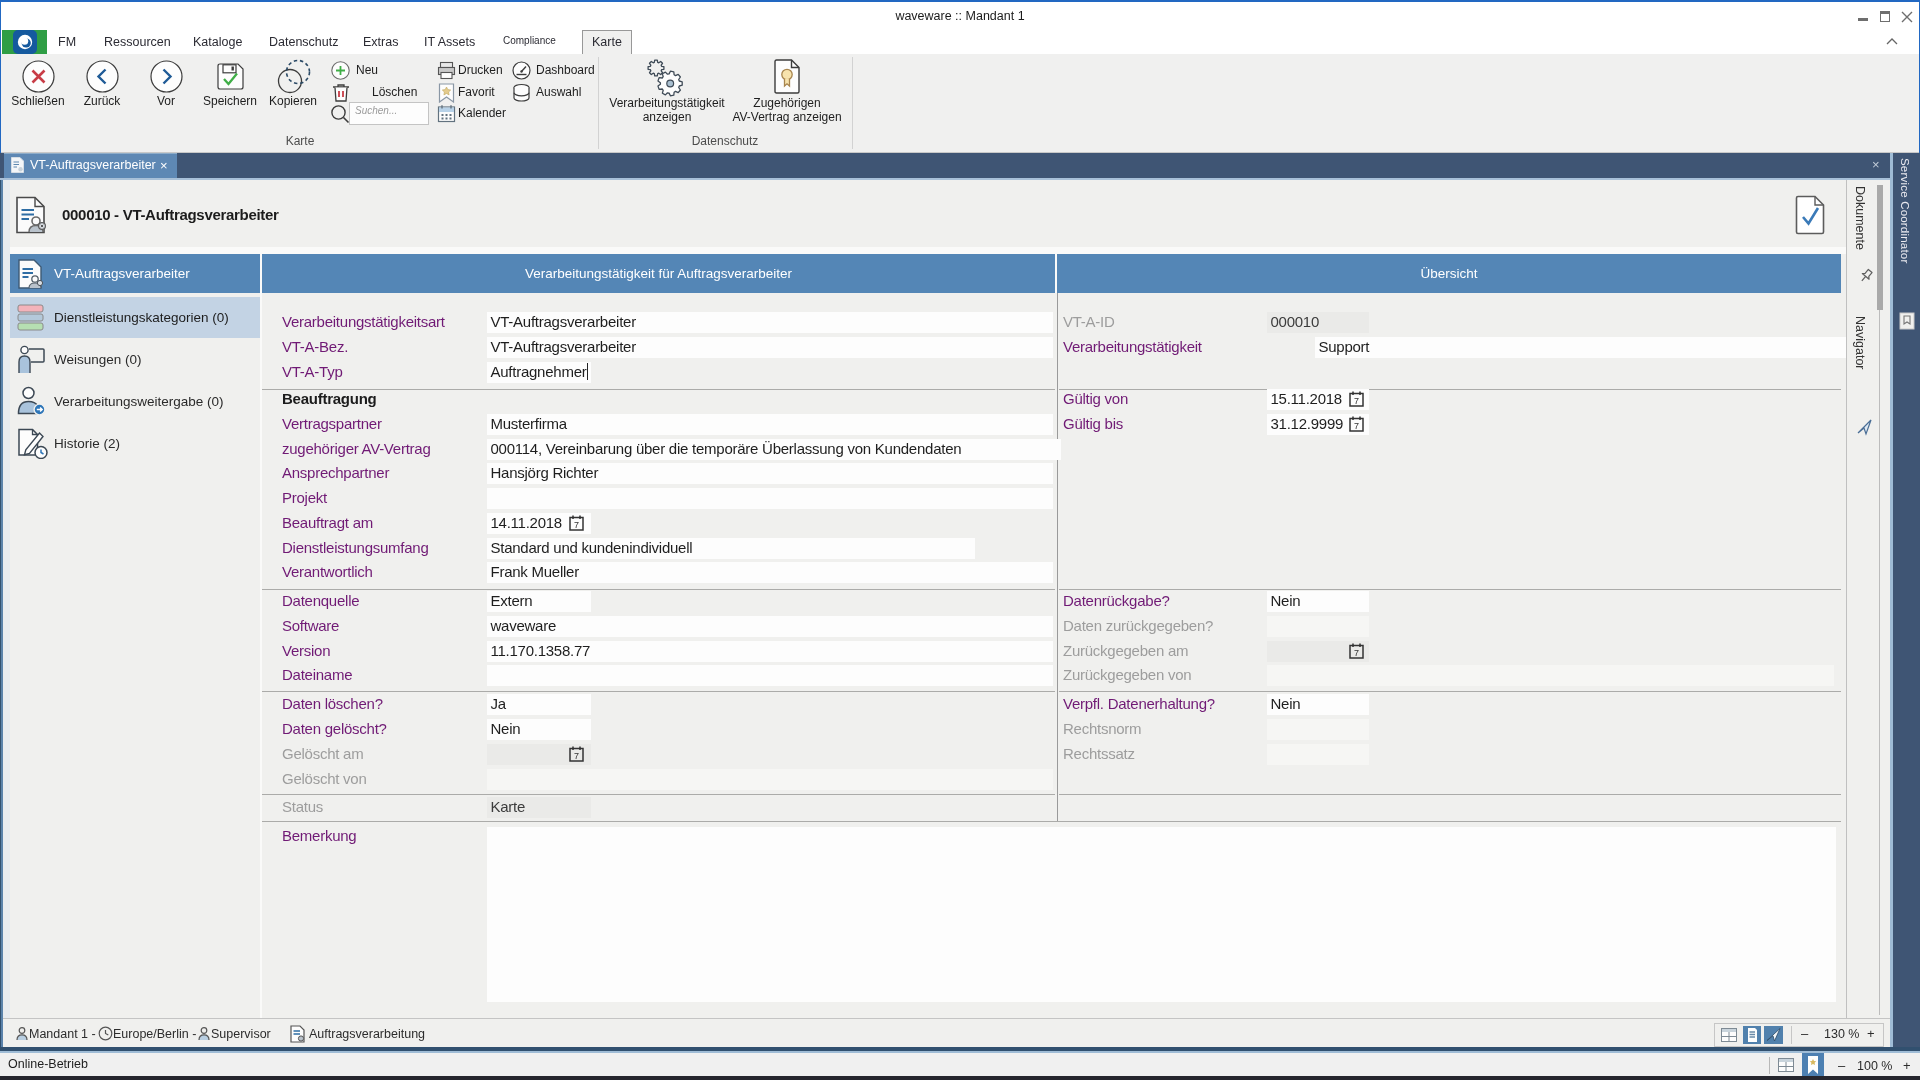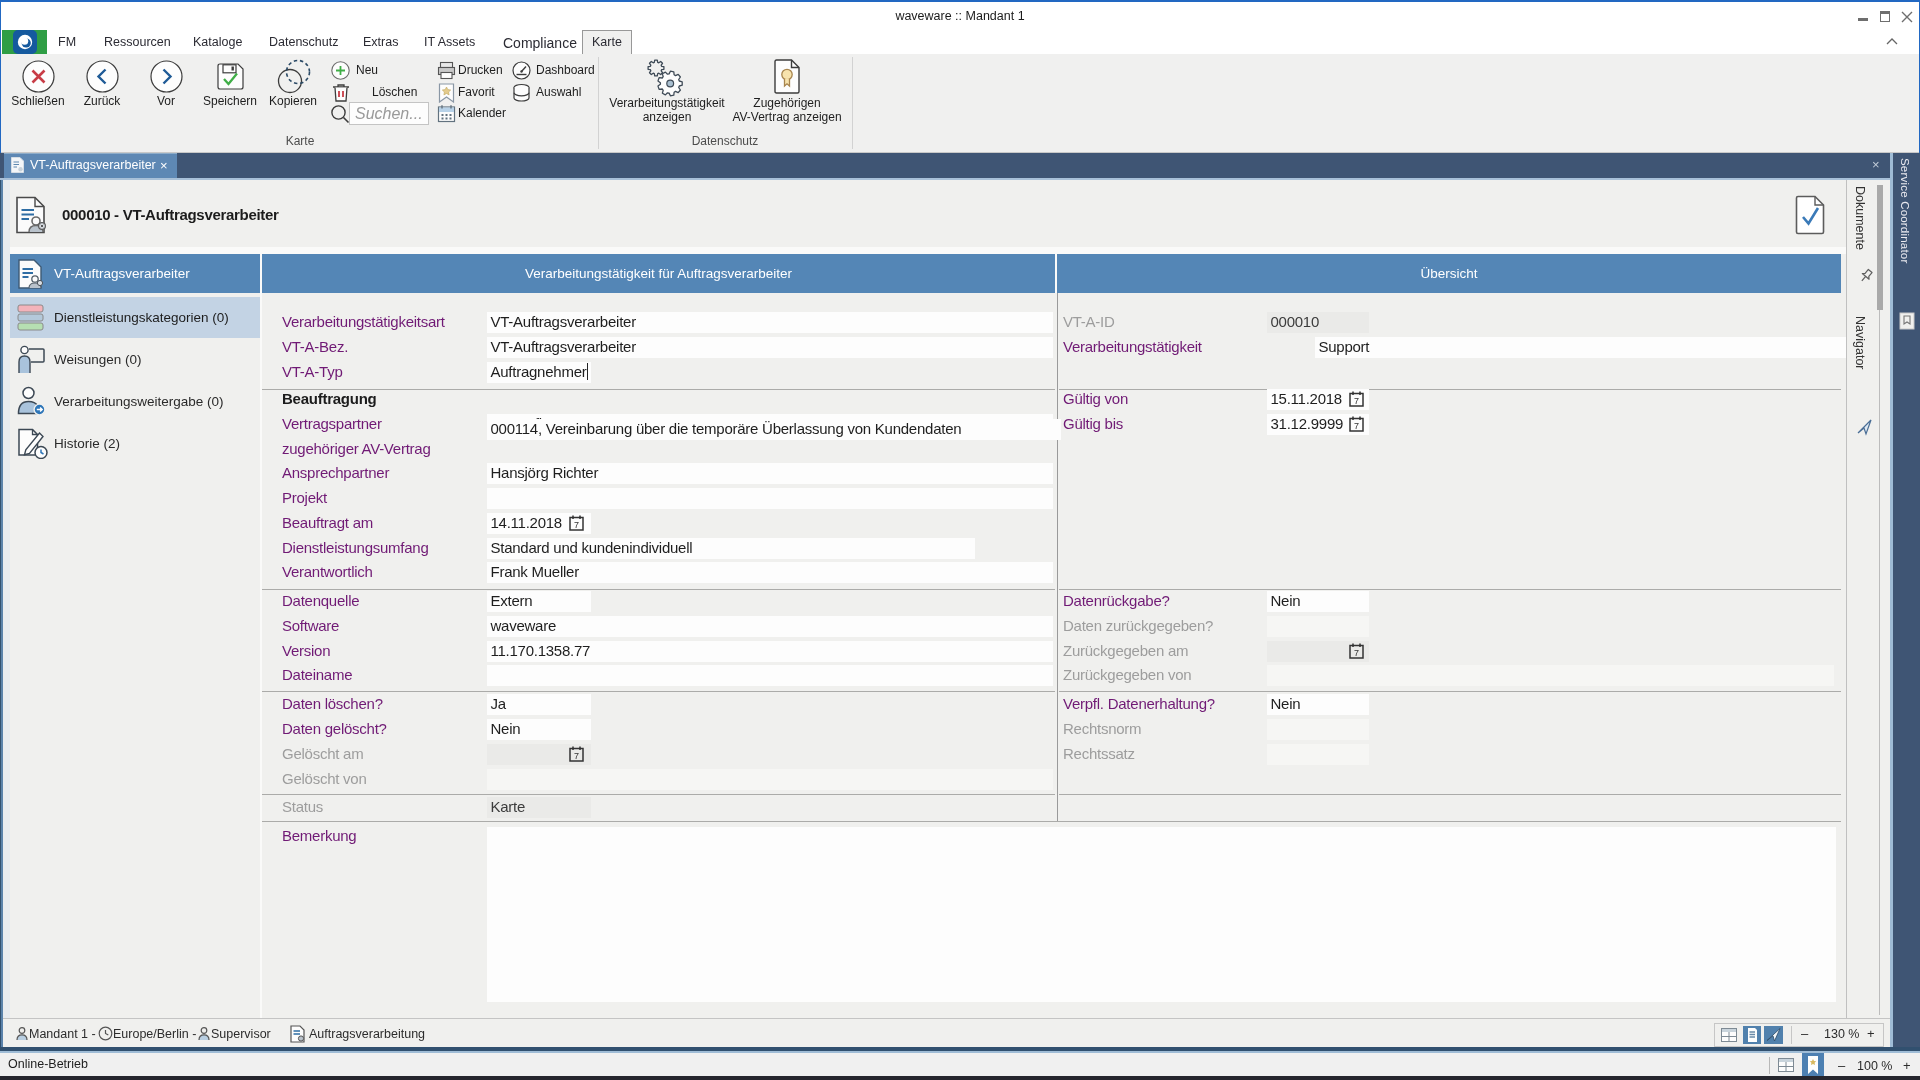--- a/index.html
+++ b/index.html
@@ -41,21 +41,21 @@
       <circle cx="13.2" cy="13" r="4.6" fill="#155a9e"></circle>
       <circle cx="11.6" cy="11.2" r="3.6" fill="#fff"></circle>
     </svg>
 </div>
 <div class="abs" style="top:35px;left:58px;font-size:12.5px;color:#2b2b33;">FM</div>
 <div class="abs" style="top:35px;left:104px;font-size:12.5px;color:#2b2b33;">Ressourcen</div>
 <div class="abs" style="top:35px;left:193px;font-size:12.5px;color:#2b2b33;">Kataloge</div>
 <div class="abs" style="top:35px;left:269px;font-size:12.5px;color:#2b2b33;">Datenschutz</div>
 <div class="abs" style="top:35px;left:363px;font-size:12.5px;color:#2b2b33;">Extras</div>
 <div class="abs" style="top:35px;left:424px;font-size:12.5px;color:#2b2b33;">IT Assets</div>
-<div class="abs" style="top:35px;left:503px;font-size:14px;color:#2b2b33;">Compliance</div>
+<div class="abs" style="top:35px;left:503px;font-size:10px;color:#2b2b33;">Compliance</div>
 <div class="abs" style="left:582px;top:30px;width:50px;height:25px;background:#f0f0ef;border:1px solid #989898;border-bottom:none;"></div>
 <div class="abs" style="top:35px;left:592px;font-size:12.5px;color:#2b2b33;">Karte</div>
 
 <div class="abs" style="left:1886px;top:38px;">
     <svg width="12" height="8" viewBox="0 0 12 8">
       <path d="M1 6 L6 1 L11 6" stroke="#666" stroke-width="1.3" fill="none"></path>
     </svg>
   </div>
 
 <div class="abs" style="left:1px;top:54px;width:1918px;height:99px;background:#f0f0ef;border-bottom:1px solid #c8c8c8;"></div>
@@ -113,21 +113,21 @@
     </svg>
   </div>
 <div class="ribtxt" style="left:356px;top:85px;margin-left:16px;">Löschen</div>
 <div class="abs" style="left:330px;top:104px;">
     <svg width="20" height="20" viewBox="0 0 20 20">
       <circle cx="8.5" cy="8.5" r="6.6" fill="none" stroke="#3c3c3c" stroke-width="1.4"></circle>
       <path d="M13.5 13.5 L18.5 18.5" stroke="#3c3c3c" stroke-width="1.6"></path>
     </svg>
   </div>
 <div class="abs" style="left:349px;top:102px;width:80px;height:23px;background:#fdfdfd;border:1px solid #c4c4c4;"></div>
-<div class="abs" style="left:355px;top:105px;font-size:16px;color:#9a9a9a;font-style:italic;">Suchen...</div>
+<div class="abs" style="left:355px;top:105px;font-size:10px;color:#9a9a9a;font-style:italic;">Suchen...</div>
 
 <div class="abs" style="left:437px;top:61px;">
     <svg width="19" height="19" viewBox="0 0 19 19">
       <rect x="3.5" y="1.5" width="12" height="5" fill="#e8e8e8" stroke="#555" stroke-width="1.1"></rect>
       <rect x="1.5" y="6.5" width="16" height="7" fill="#c9c9c9" stroke="#555" stroke-width="1.1"></rect>
       <rect x="4" y="11.5" width="11" height="6" fill="#fdfdfd" stroke="#555" stroke-width="1.1"></rect>
     </svg>
   </div>
 <div class="ribtxt" style="left:458px;top:63px;">Drucken</div>
 <div class="abs" style="left:438px;top:83px;">
@@ -298,21 +298,21 @@
 <div class="box" style="left:487px;top:312px;width:566px;">VT-Auftragsverarbeiter</div>
 <div class="lab" style="left:282px;top:336px;">VT-A-Bez.</div>
 <div class="box" style="left:487px;top:337px;width:566px;">VT-Auftragsverarbeiter</div>
 <div class="lab" style="left:282px;top:361px;">VT-A-Typ</div>
 <div class="box" style="left:487px;top:362px;width:104px;">Auftragnehmer<span style="border-left:1px solid #222;margin-left:1px;"></span></div>
 <div class="sep" style="left:262px;top:389px;width:793px;"></div>
 <div class="lab" style="left:282px;top:388px;font-weight:bold;color:#1c1c1c;">Beauftragung</div>
 <div class="lab" style="left:282px;top:413px;">Vertragspartner</div>
 <div class="box" style="left:487px;top:414px;width:566px;">Musterfirma</div>
 <div class="lab" style="left:282px;top:438px;">zugehöriger AV-Vertrag</div>
-<div class="box" style="left:487px;top:419px;width:574px;">000114, Vereinbarung über die temporäre Überlassung von Kundendaten</div>
+<div class="box" style="left:487px;top:439px;width:574px;">000114, Vereinbarung über die temporäre Überlassung von Kundendaten</div>
 <div class="lab" style="left:282px;top:462px;">Ansprechpartner</div>
 <div class="box" style="left:487px;top:463px;width:566px;">Hansjörg Richter</div>
 <div class="lab" style="left:282px;top:487px;">Projekt</div>
 <div class="box" style="left:487px;top:488px;width:566px;"></div>
 <div class="lab" style="left:282px;top:512px;">Beauftragt am</div>
 <div class="box" style="left:487px;top:513px;width:104px;">14.11.2018</div>
 <div class="abs" style="left:569px;top:515px;">
     <svg width="15" height="16" viewBox="0 0 15 16">
       <rect x="1" y="2.5" width="13" height="12.5" fill="none" stroke="#333" stroke-width="1.5"></rect>
       <path d="M4 0.5 L4 4 M11 0.5 L11 4" stroke="#333" stroke-width="1.5"></path>

